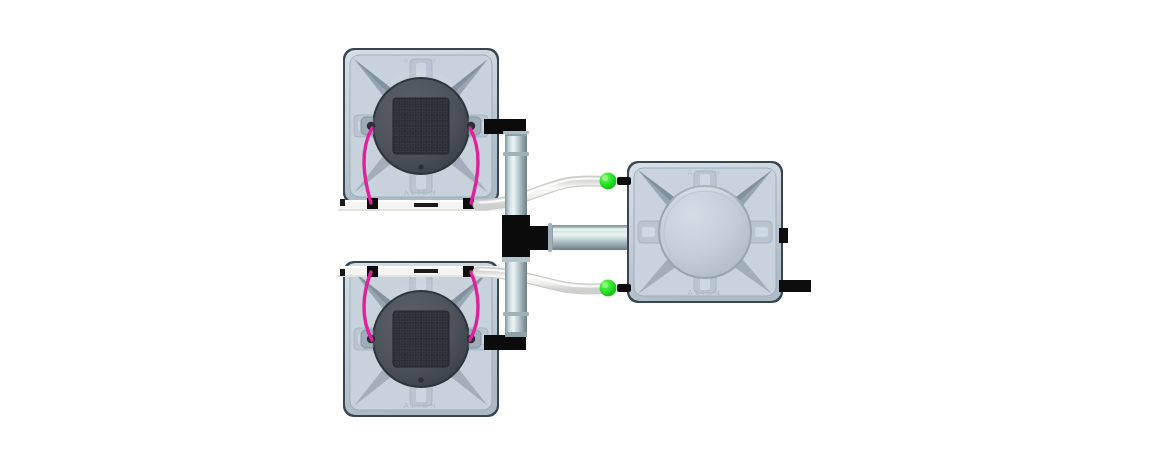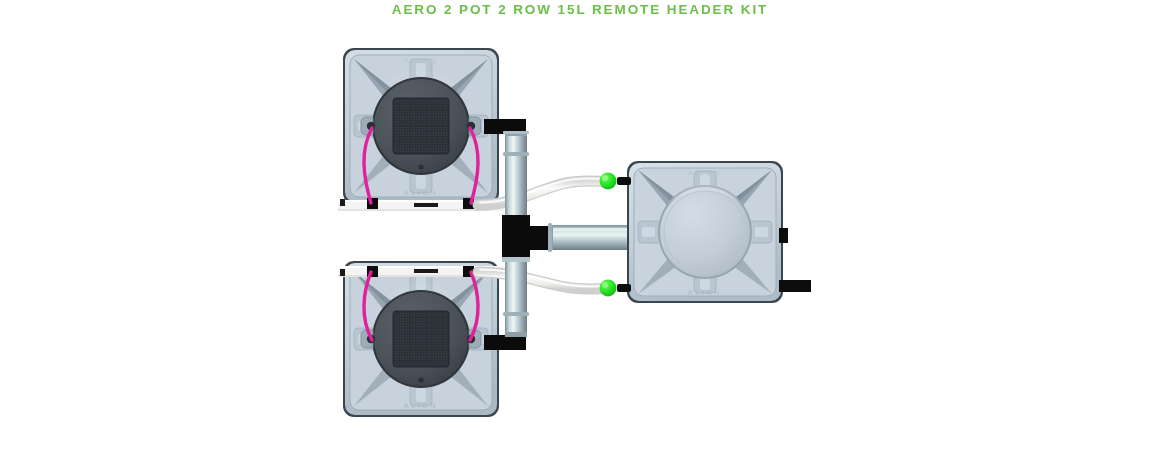--- a/index.html
+++ b/index.html
@@ -40,21 +40,20 @@
     width: 1160px;
     height: 459px;
   }
   svg.art { display:block; }
 </style>
 </head>
 <body>
 
 <div id="stage">
 
-  <div id="diagram-title">AERO 2 POT 2 ROW 15L REMOTE HEADER KIT</div>
 
   <div id="scene">
     <svg class="art" width="1160" height="459" viewBox="0 0 1160 459" xmlns="http://www.w3.org/2000/svg">
       <defs>
 
         <linearGradient id="bodyGrad" x1="0" y1="0" x2="0.25" y2="1">
           <stop offset="0%" stop-color="#d5dee6"></stop>
           <stop offset="45%" stop-color="#c3cfd9"></stop>
           <stop offset="100%" stop-color="#aab9c4"></stop>
         </linearGradient>

